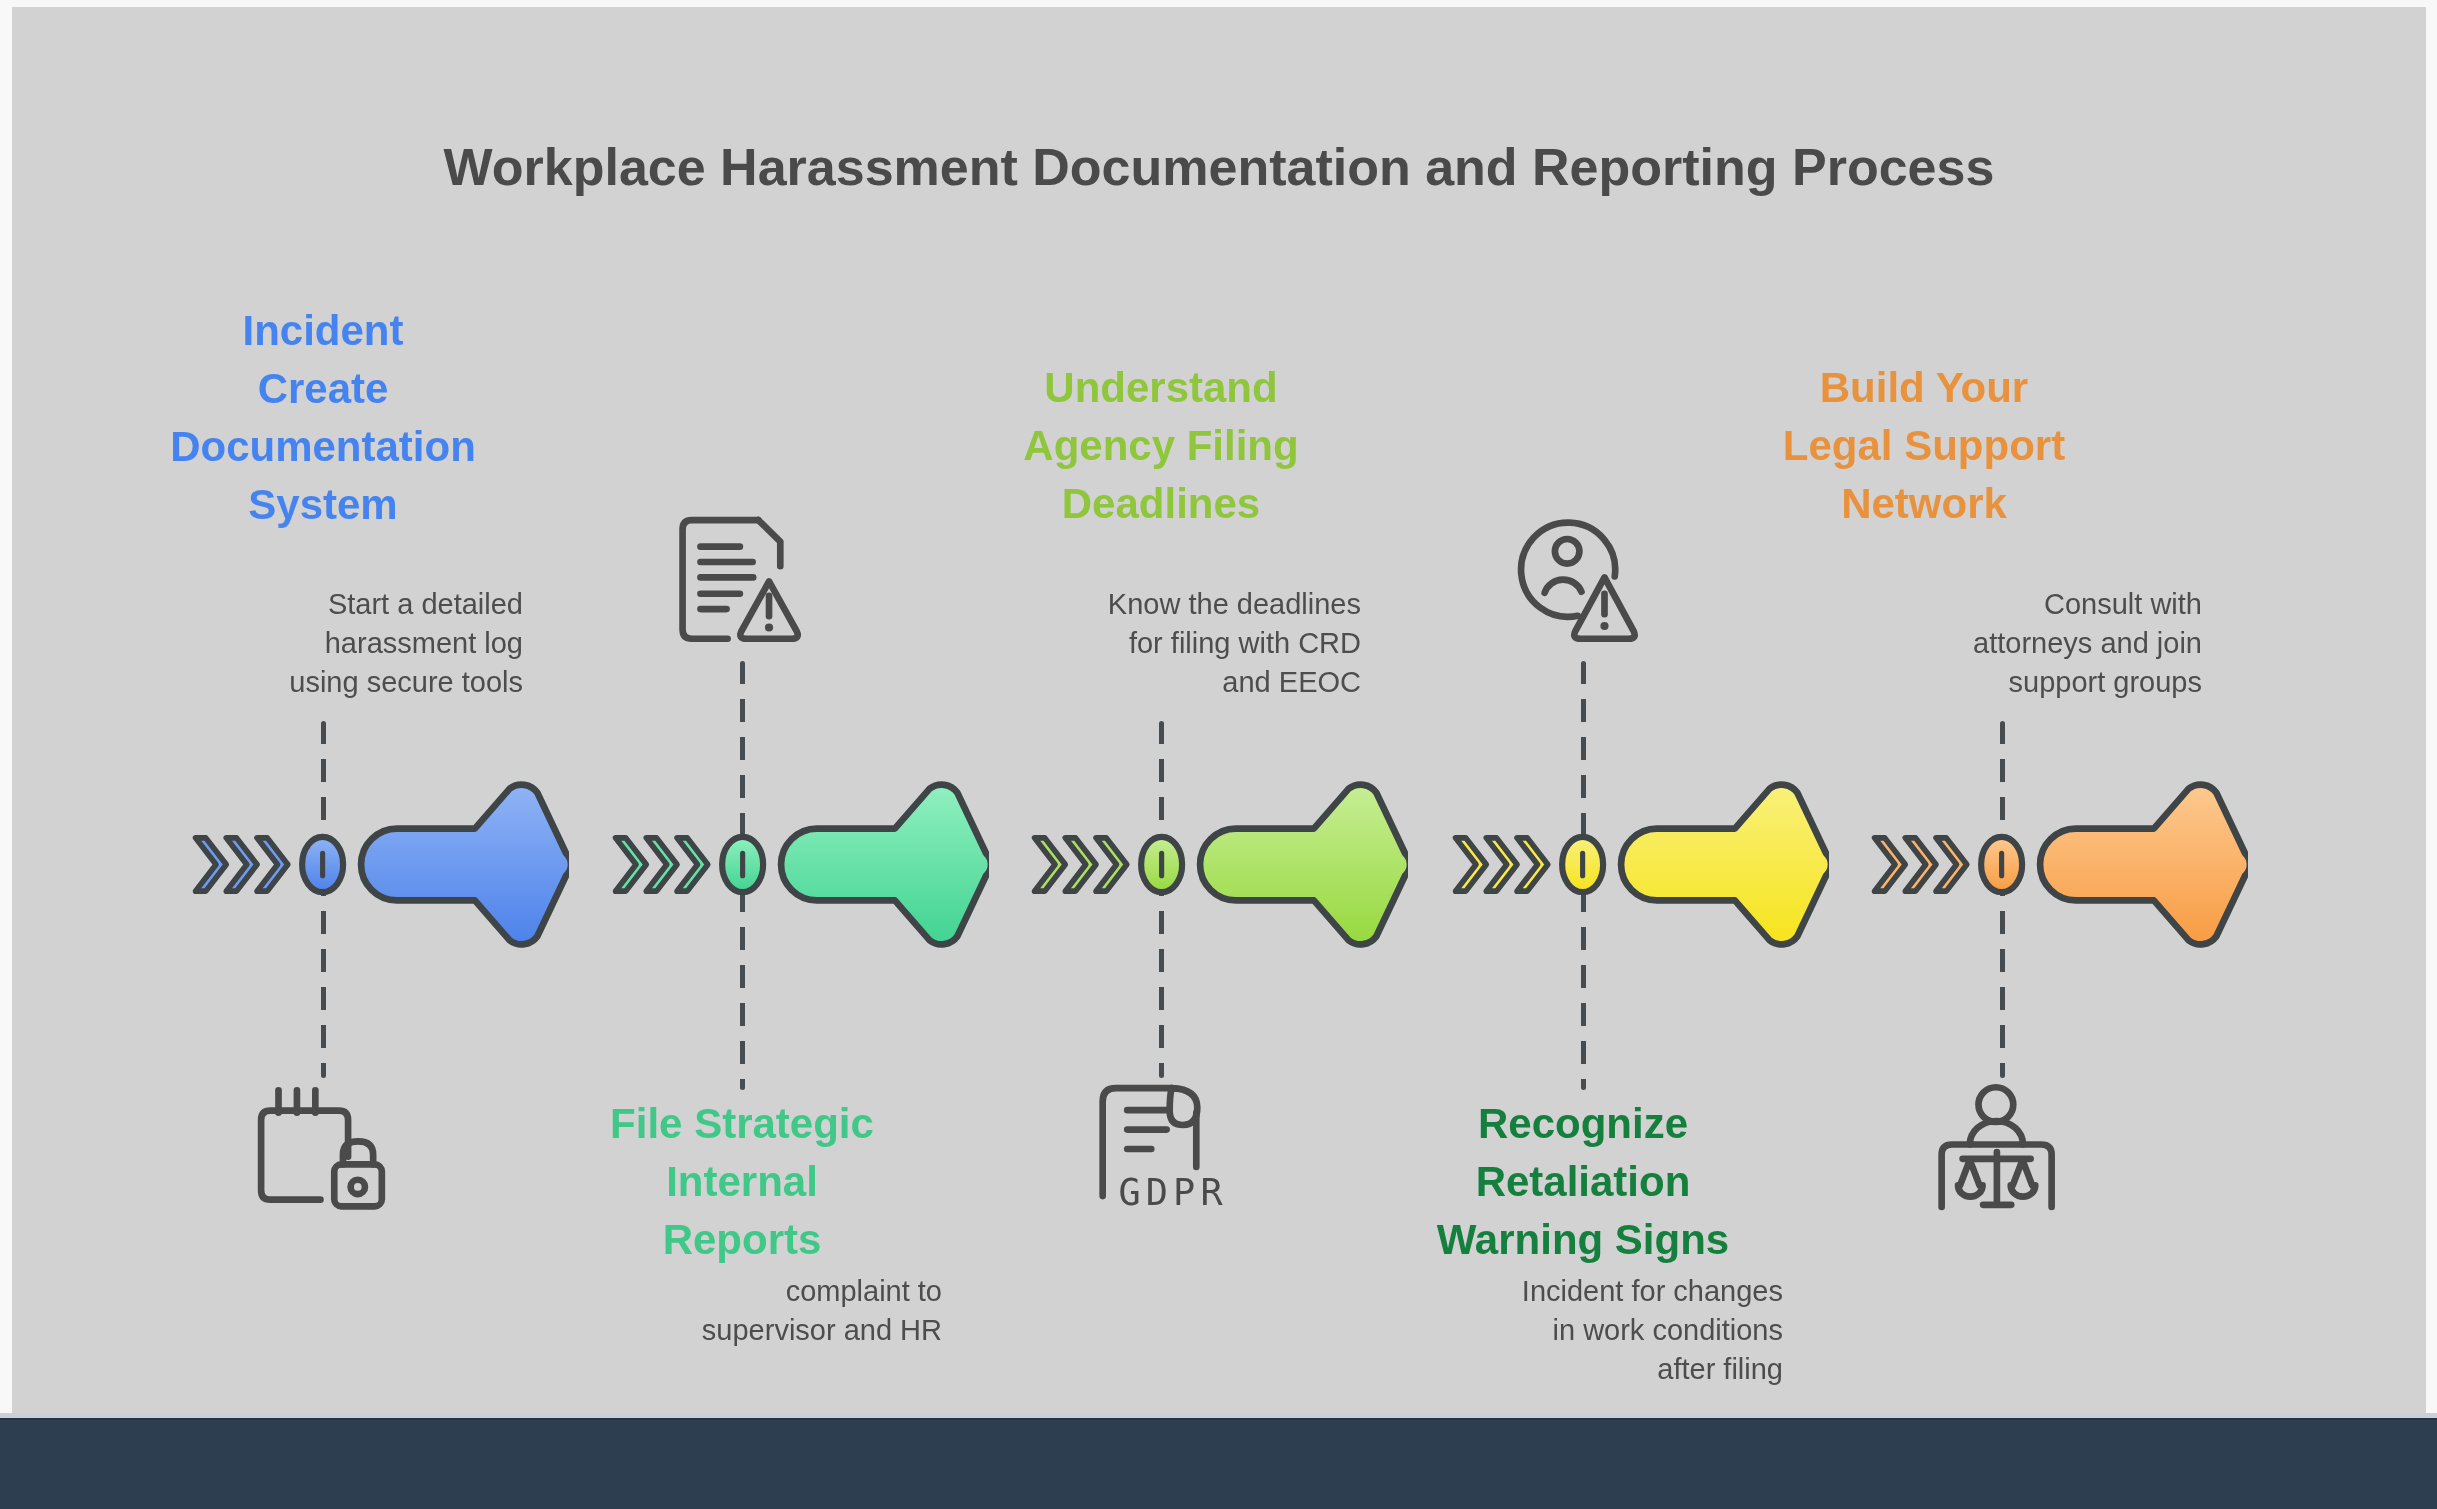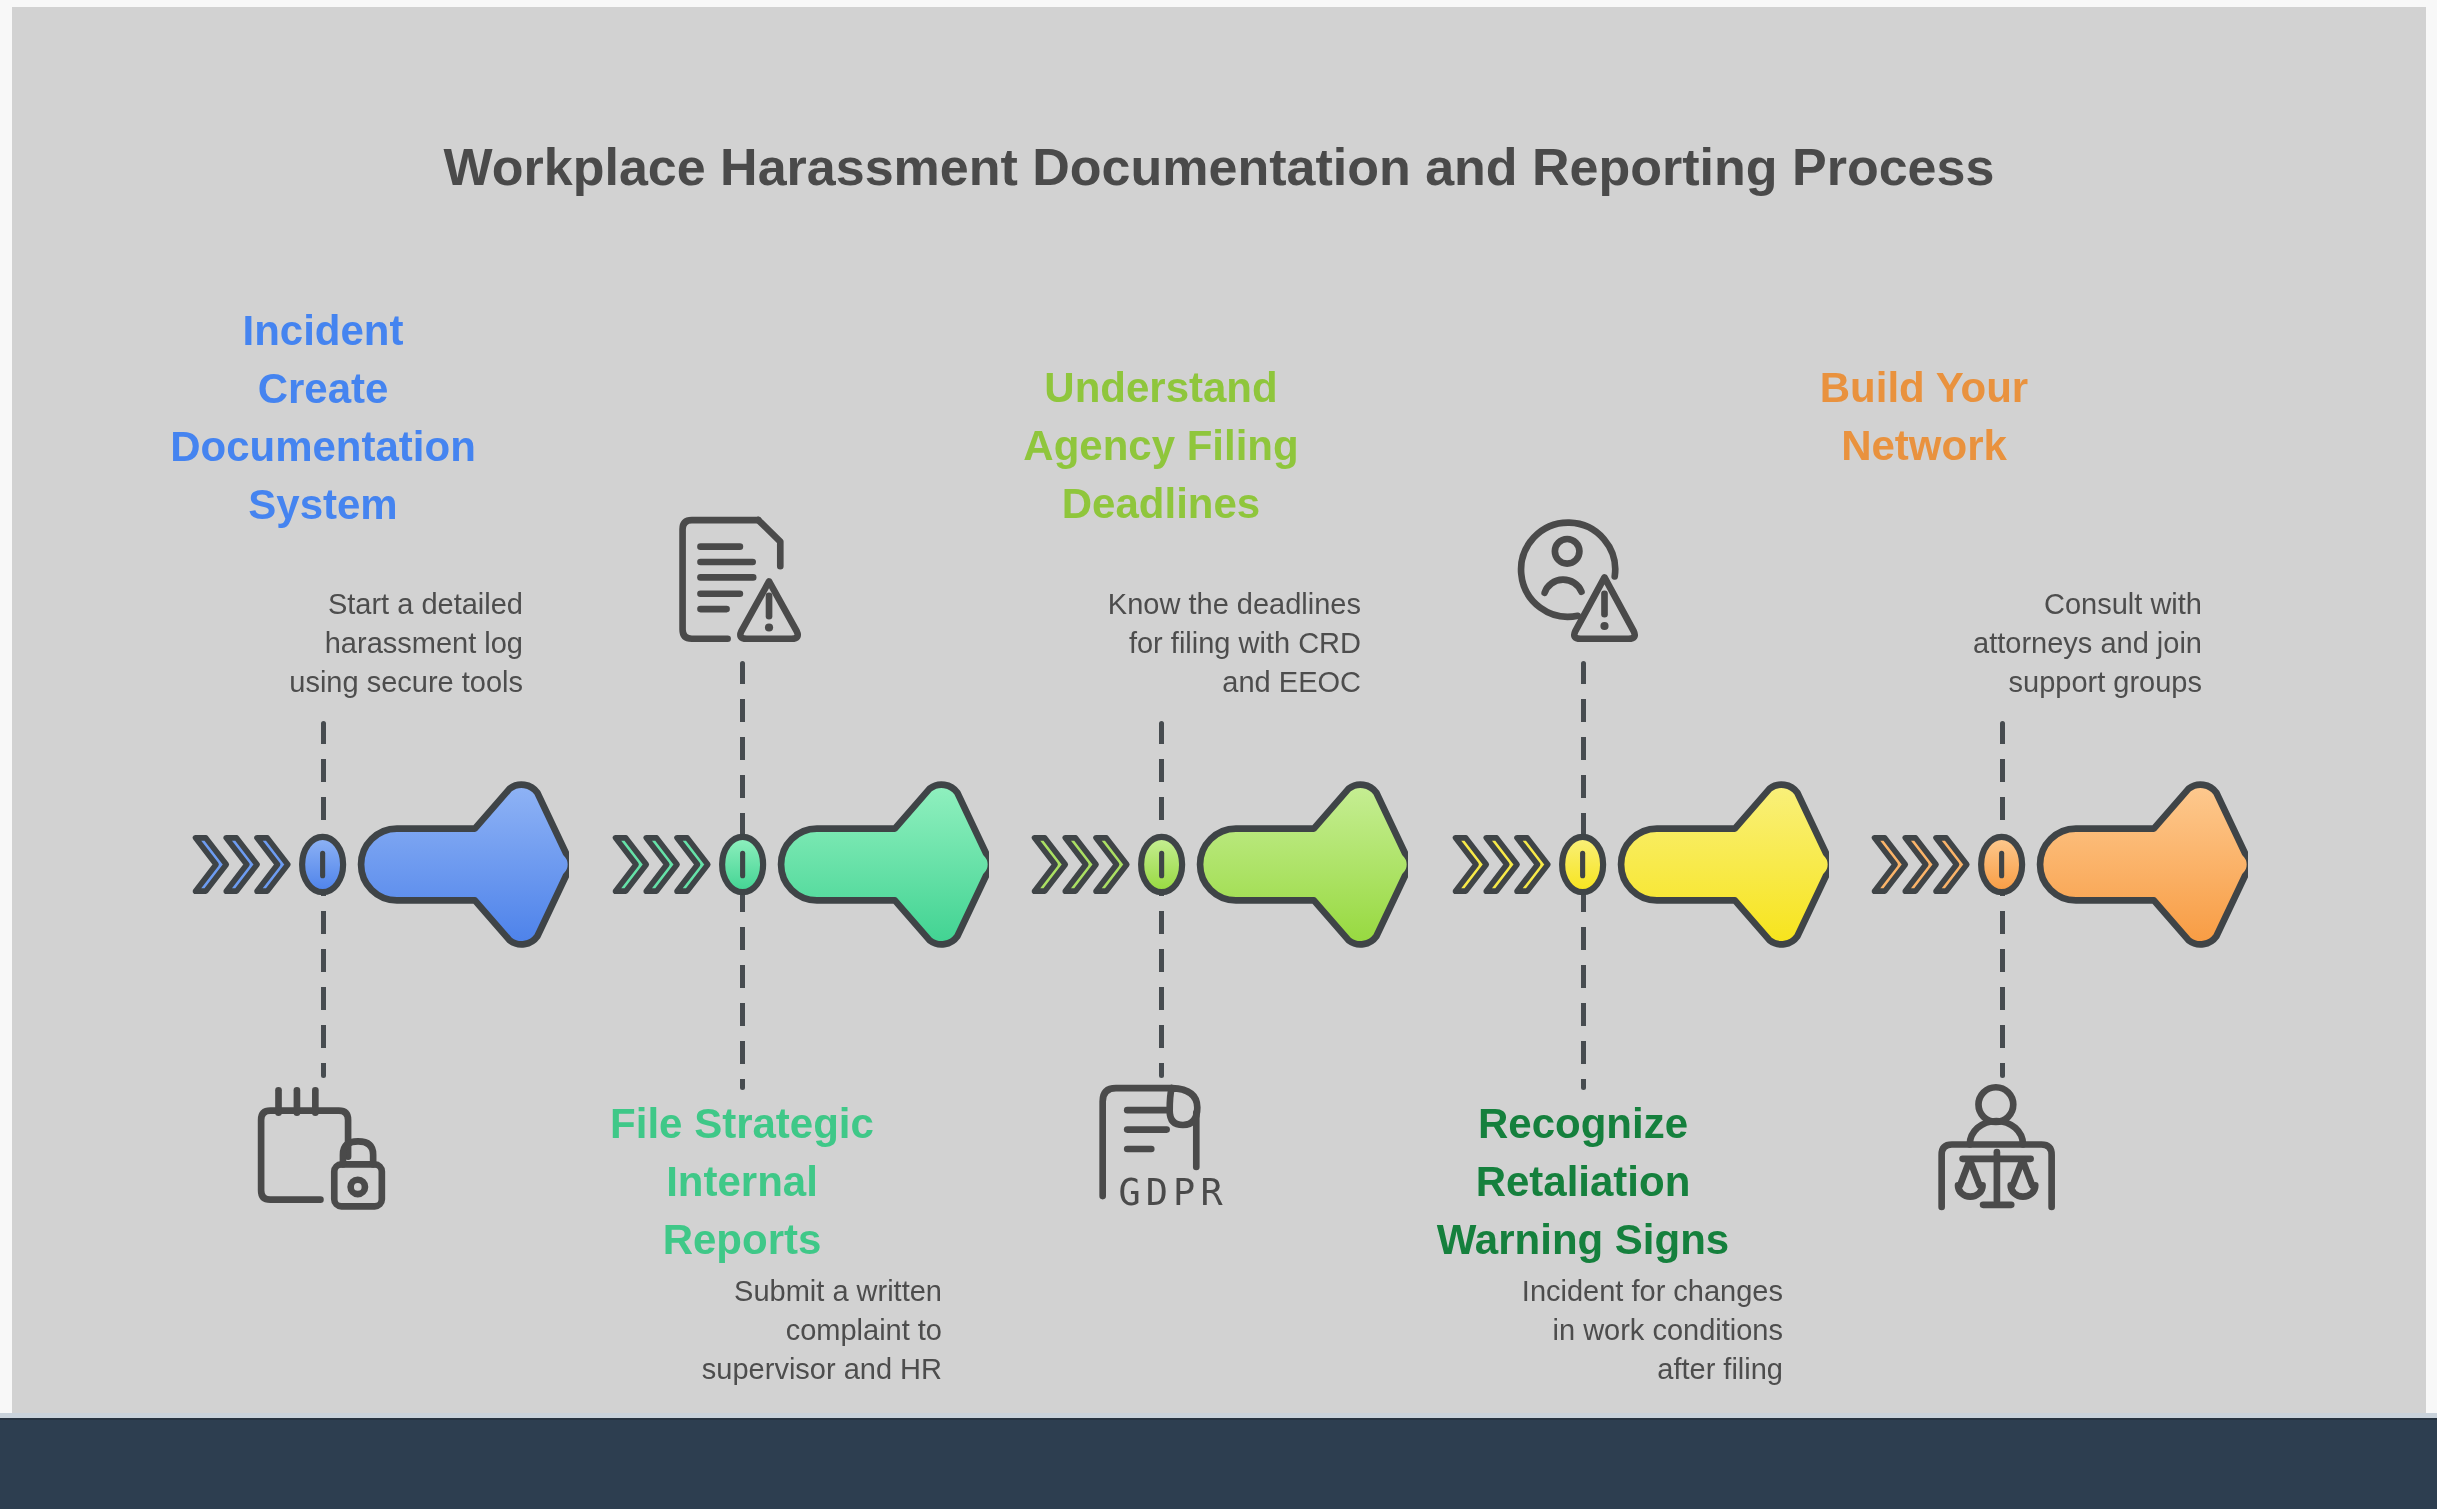--- a/index.html
+++ b/index.html
@@ -85,21 +85,20 @@
 
 <div class="col" style="left:742px;top:1095px;">
   <div class="step-heading" style="color: rgb(63, 200, 136);">
     <div>File Strategic</div>
     <div>Internal</div>
     <div>Reports</div>
   </div>
 </div>
 <div class="col" style="left:742px;top:1272px;">
   <div class="step-desc">
-    <div>Submit a written</div>
     <div>complaint to</div>
     <div>supervisor and HR</div>
   </div>
 </div>
 
 <div class="col" style="left:1161px;top:359px;">
   <div class="step-heading" style="color: rgb(143, 198, 60);">
     <div>Understand</div>
     <div>Agency Filing</div>
     <div>Deadlines</div>
@@ -124,20 +123,21 @@
   <div class="step-desc">
     <div>Incident for changes</div>
     <div>in work conditions</div>
     <div>after filing</div>
   </div>
 </div>
 
 <div class="col" style="left:1924px;top:359px;">
   <div class="step-heading" style="color: rgb(233, 146, 62);">
     <div>Build Your</div>
+    <div>Legal Support</div>
     <div>Network</div>
   </div>
 </div>
 <div class="col" style="left:2002px;top:585px;">
   <div class="step-desc">
     <div>Consult with</div>
     <div>attorneys and join</div>
     <div>support groups</div>
   </div>
 </div>

